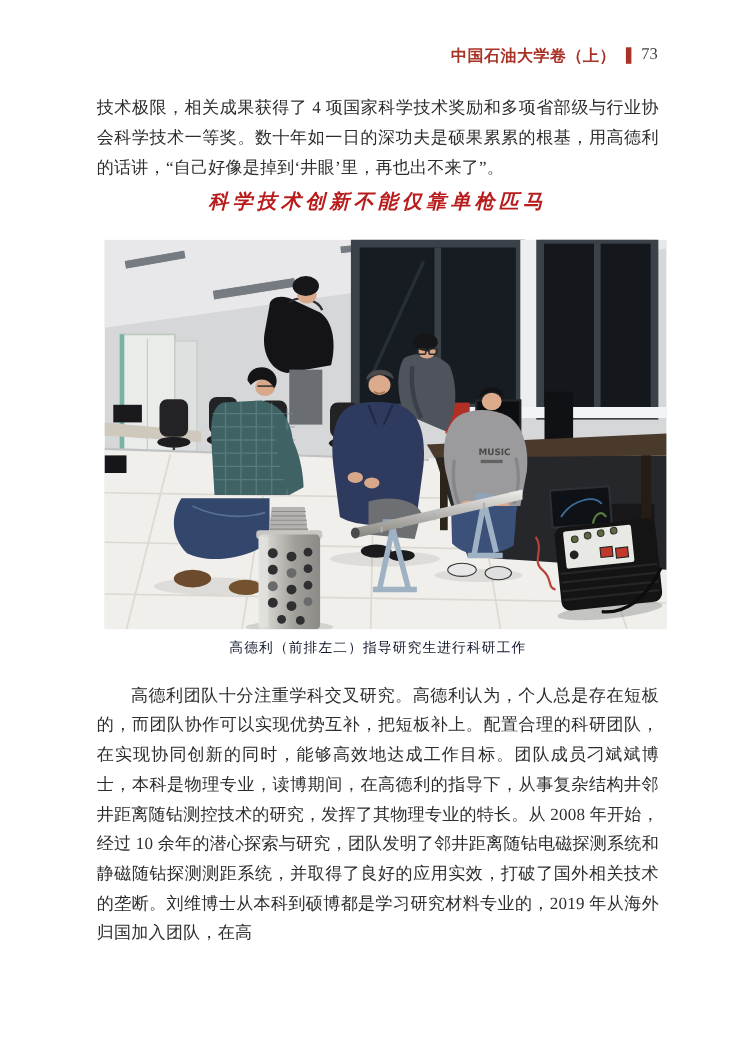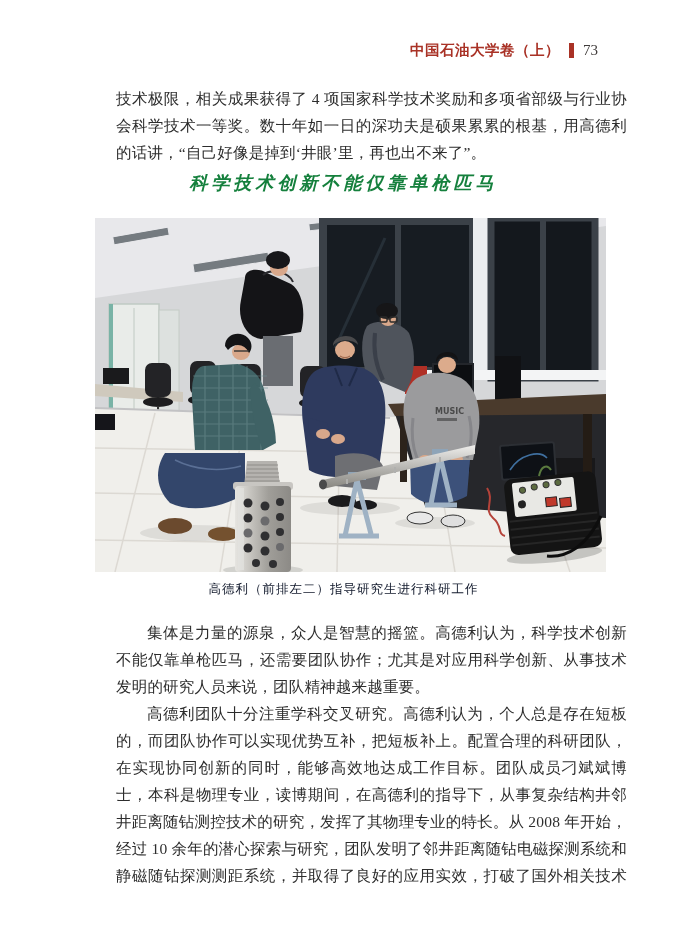--- a/index.html
+++ b/index.html
@@ -4,27 +4,27 @@
 <style>
   html,body{margin:0;padding:0;background:#ffffff;}
   .page{
     position:relative;width:680px;height:892px;background:#ffffff;overflow:hidden;
     font-family:"Liberation Serif","DejaVu Serif",serif;color:#2d2d2d;
   }
   .page-header{position:absolute;top:41px;right:82px;display:flex;align-items:center;gap:9px;}
   .header-title{font-size:14.5px;font-weight:bold;color:#a93226;letter-spacing:.5px;white-space:nowrap;}
   .header-sep{width:5px;height:15px;background:#a93226;}
   .header-page{font-size:15px;color:#403c3b;text-align:center;}
-  .body-text{position:absolute;left:88px;width:511px;font-size:15.5px;line-height:27px;text-align:justify;letter-spacing:.2px;margin-left:28px;}
+  .body-text{position:absolute;left:88px;width:511px;font-size:15.5px;line-height:27px;text-align:justify;letter-spacing:.2px;}
   .intro-text{top:85px;}
   .main-text{top:619px;}
   .main-text p{margin:0;text-indent:2em;}
   .section-heading{
     position:absolute;top:171px;left:88px;width:511px;text-align:center;
-    font-size:18px;font-weight:bold;font-style:italic;color:#15803d;letter-spacing:4px;
+    font-size:18px;font-weight:bold;font-style:italic;color:#b91c1c;letter-spacing:4px;
   }
   .photo-wrap{position:absolute;top:218px;left:95px;width:511px;height:354px;}
   .photo-wrap svg{display:block;width:100%;height:100%;}
   .photo-caption{
     position:absolute;top:581px;left:88px;width:511px;text-align:center;
     font-size:12.5px;font-weight:normal;color:#0f172a;letter-spacing:1px;
   }
 </style>
 </head>
 <body>
@@ -297,17 +297,16 @@
           <path d="M444,258 C446,248 452,246 456,252" stroke="#5a7a3f" stroke-width="2"></path>
           <path d="M506,298 C492,328 472,340 452,338" stroke="#0d0d0d" stroke-width="3"></path>
         </g>
       </g>
     </svg>
   </div>
 
   <div class="photo-caption">高德利（前排左二）指导研究生进行科研工作</div>
 
   <div class="body-text main-text">
-    <p>集体是力量的源泉，众人是智慧的摇篮。高德利认为，科学技术创新不能仅靠单枪匹马，还需要团队协作；尤其是对应用科学创新、从事技术发明的研究人员来说，团队精神越来越重要。</p>
     <p>高德利团队十分注重学科交叉研究。高德利认为，个人总是存在短板的，而团队协作可以实现优势互补，把短板补上。配置合理的科研团队，在实现协同创新的同时，能够高效地达成工作目标。团队成员刁斌斌博士，本科是物理专业，读博期间，在高德利的指导下，从事复杂结构井邻井距离随钻测控技术的研究，发挥了其物理专业的特长。从 2008 年开始，经过 10 余年的潜心探索与研究，团队发明了邻井距离随钻电磁探测系统和静磁随钻探测测距系统，并取得了良好的应用实效，打破了国外相关技术的垄断。刘维博士从本科到硕博都是学习研究材料专业的，2019 年从海外归国加入团队，在高</p>
   </div>
 
 </div>
 
 </body></html>

